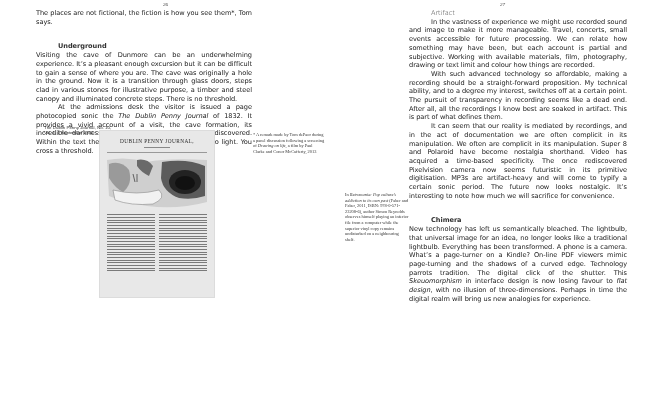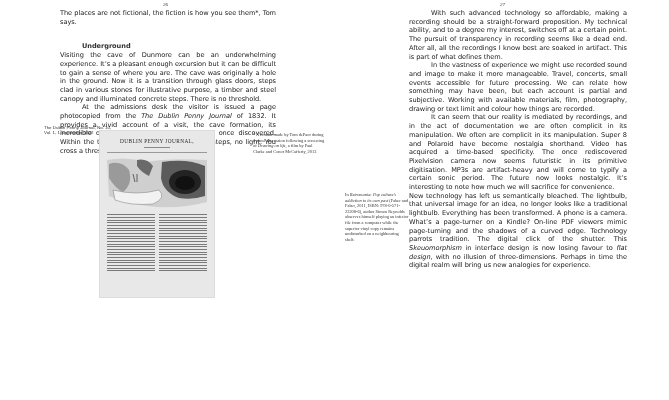--- a/index.html
+++ b/index.html
@@ -29,25 +29,25 @@
   .fig-col { flex:1; height:58px;
              background: repeating-linear-gradient(to bottom, #7a7a7a 0, #7a7a7a 0.7px, transparent 0.7px, transparent 1.6px); }
   em { }
 </style>
 </head>
 <body>
 
 <div>
   <div class="page-num" style="left:163px;">26</div>
 
-  <div class="body-text" style="left:60px; top:9px; width:216px;">
+  <div class="body-text" style="left:36px; top:9px; width:216px;">
     <p>The places are not fictional, the fiction is how you see them*, Tom says.</p>
     <p class="heading sp">Underground</p>
     <p>Visiting the cave of Dunmore can be an underwhelming experience. It’s a pleasant enough excursion but it can be difficult to gain a sense of where you are. The cave was originally a hole in the ground. Now it is a transition through glass doors, steps clad in various stones for illustrative purpose, a timber and steel canopy and illuminated concrete steps. There is no threshold.</p>
-    <p class="indent"><span>At the admissions desk the visitor is issued a page photocopied from the </span><em>The Dublin Penny Journal</em><span> of 1832. It provides a vivid account of a visit, the cave formation, its incredible darkness and the human remains once discovered. Within the text there is room to imagine. No steps, no light. You cross a threshold.</span></p>
+    <p class="indent"><span>At the admissions desk the visitor is issued a page photocopied sonic the </span><em>The Dublin Penny Journal</em><span> of 1832. It provides a vivid account of a visit, the cave formation, its incredible darkness and the human remains once discovered. Within the text there is room to imagine. No steps, no light. You cross a threshold.</span></p>
   </div>
 
   <div class="caption" style="left:44px; top:125px; width:70px;">The Dublin Penny Journal, No. 10, Vol. 1, 1 September 1832</div>
 
   <div class="figure">
     <div class="fig-masthead">DUBLIN PENNY JOURNAL,</div>
     <div class="fig-sub"></div>
     <div class="fig-rule"></div>
     <div class="fig-illus">
       <svg width="100" height="54" viewBox="0 0 100 54">
@@ -67,20 +67,22 @@
     </div>
   </div>
 
   <div class="side-note" style="left:253px; top:132px; width:72px;"><span>* A remark made by Tom dePaor during a panel discussion following a screening of </span><em>Drawing on life</em><span>, a film by Paul Clarke and Conor McCafferty, 2013</span></div>
 </div>
 
 <div>
   <div class="page-num" style="left:500px;">27</div>
 
   <div class="body-text" style="left:409px; top:9px; width:218px;">
+    <p class="heading">Artifact</p>
+    <p class="indent">In the vastness of experience we might use recorded sound and image to make it more manageable. Travel, concerts, small events accessible for future processing. We can relate how something may have been, but each account is partial and subjective. Working with available materials, film, photography, drawing or text limit and colour how things are recorded.</p>
     <p class="indent">With such advanced technology so affordable, making a recording should be a straight-forward proposition. My technical ability, and to a degree my interest, switches off at a certain point. The pursuit of transparency in recording seems like a dead end. After all, all the recordings I know best are soaked in artifact. This is part of what defines them.</p>
-    <p class="indent">In the vastness of experience we might use recorded sound and image to make it more manageable. Travel, concerts, small events accessible for future processing. We can relate how something may have been, but each account is partial and subjective. Working with available materials, film, photography, drawing or text limit and colour how things are recorded.</p>
     <p class="indent">It can seem that our reality is mediated by recordings, and in the act of documentation we are often complicit in its manipulation. We often are complicit in its manipulation. Super 8 and Polaroid have become nostalgia shorthand. Video has acquired a time-based specificity. The once rediscovered Pixelvision camera now seems futuristic in its primitive digitisation. MP3s are artifact-heavy and will come to typify a certain sonic period. The future now looks nostalgic. It’s interesting to note how much we will sacrifice for convenience.</p>
+    <p class="heading sp">Chimera</p>
     <p><span>New technology has left us semantically bleached. The lightbulb, that universal image for an idea, no longer looks like a traditional lightbulb. Everything has been transformed. A phone is a camera. What’s a page-turner on a Kindle? On-line PDF viewers mimic page-turning and the shadows of a curved edge. Technology parrots tradition. The digital click of the shutter. This </span><em>Skeuomorphism</em><span> in interface design is now losing favour to </span><em>flat design</em><span>, with no illusion of three-dimensions. Perhaps in time the digital realm will bring us new analogies for experience.</span></p>
   </div>
 
   <div class="side-note" style="left:345px; top:192px; width:64px;"><span>In </span><em>Retromania: Pop culture’s addiction to its own past</em><span> (Faber and Faber, 2011, ISBN: 978-0-571-23208-6), author Simon Reynolds observes himself playing an inferior file from a computer while the superior vinyl copy remains undisturbed on a neighbouring shelf.</span></div>
 </div>
 
 </body></html>

